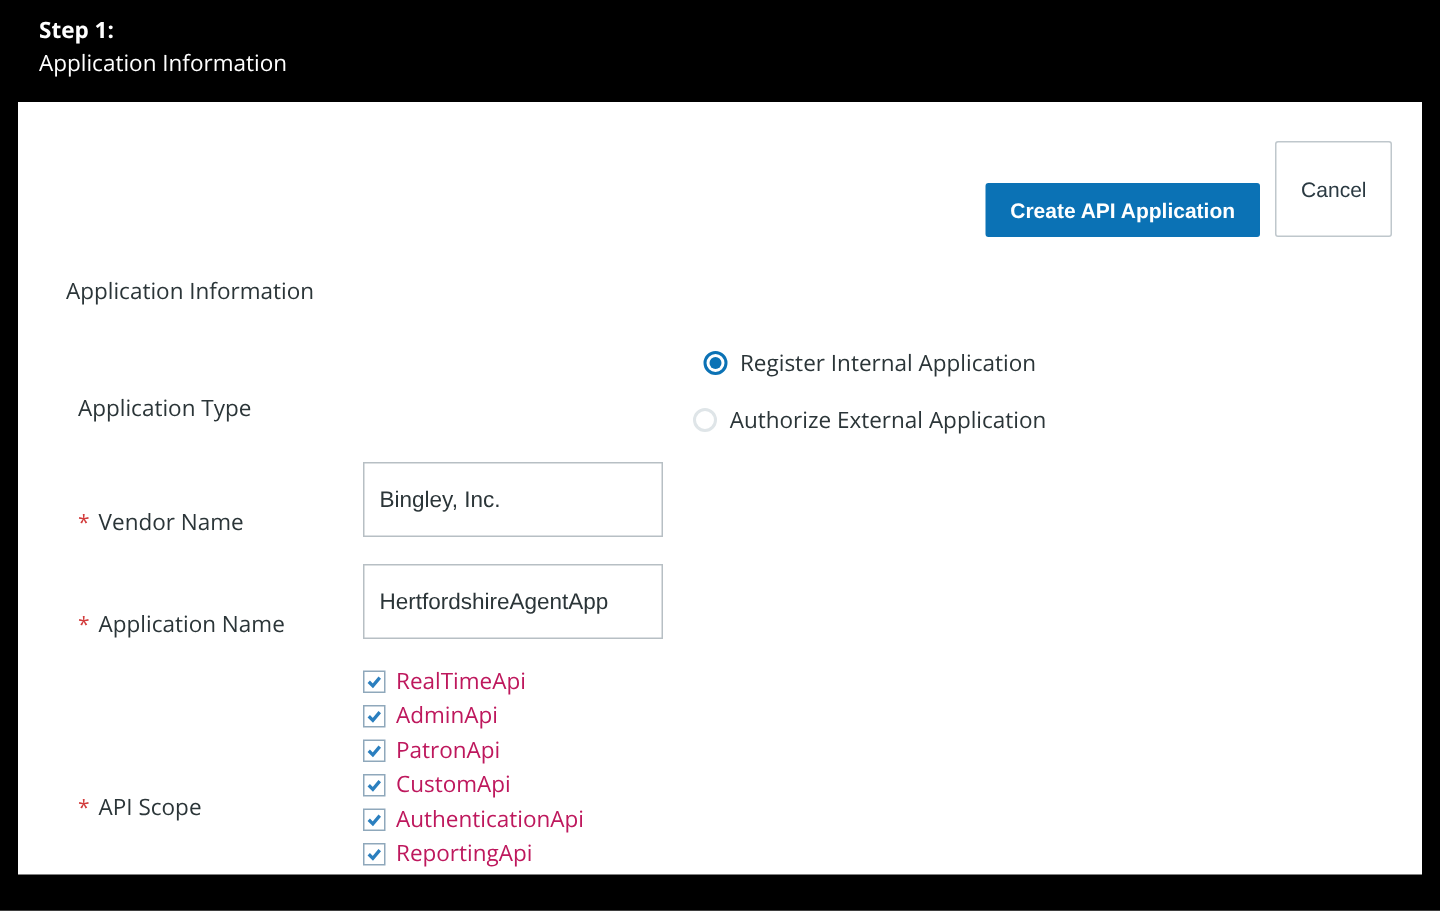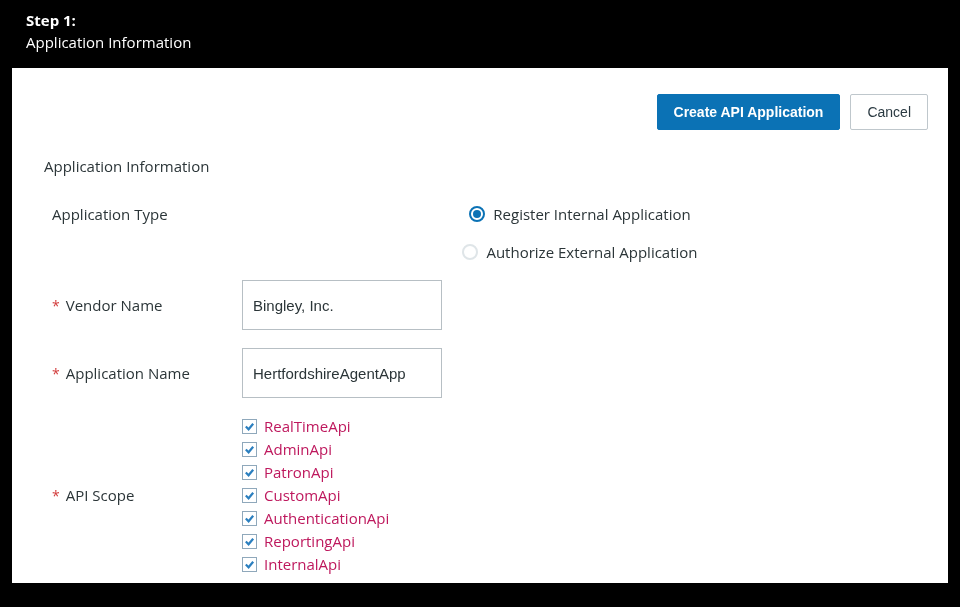--- a/index.html
+++ b/index.html
@@ -15,27 +15,27 @@
   .header .subtitle { font-weight: 400; font-size: 15px; margin-top: 2px; }
   .actions {
     display: flex; justify-content: flex-end; gap: 10px;
     padding: 26px 20px 0 20px;
   }
   .btn {
     font-size: 14px; padding: 9px 16px; border-radius: 2px; cursor: pointer;
     border: 1px solid #bfc7cc; background: #fff; color: #2b3a42;
   }
   .btn-primary {
-    background: #0b72b5; color: #fff; border: 1px solid #0b72b5; font-weight: 700;
+    background: #0b72b5; color: #fff; border: 1px solid #0b72b5; font-weight: 700; margin-top: 28px;
   }
   .content { padding: 12px 30px 0 30px; }
   .section-title { font-size: 15px; color: #2b3538; font-weight: 400; margin: 14px 0 28px 2px; }
   .form-row { display: flex; align-items: flex-start; margin-bottom: 18px; }
   .form-row.align-center { align-items: center; }
-  .label-col { width: 200px; padding-left: 10px; display: flex; align-items: center; font-size: 15px; color: #2b3538; }
+  .label-col { width: 200px; padding-left: 10px; display: flex; align-items: center; font-size: 15px; color: #2b3538; margin-top: 30px; }
   .req { color: #d23b3b; margin-right: 6px; font-size: 14px; }
   .field-col { flex: 1; }
   .radio-group { display: flex; flex-direction: column; gap: 18px; align-items: center; }
   .radio-line { display: flex; align-items: center; gap: 8px; font-size: 15px; color: #2b3538; }
   .radio {
     width: 16px; height: 16px; border-radius: 50%; border: 2px solid #a8b0b5; background: #fff;
     display: inline-flex; align-items: center; justify-content: center; flex-shrink: 0;
   }
   .radio.checked { border-color: #0b72b5; }
   .radio.checked::after { content: ""; width: 8px; height: 8px; border-radius: 50%; background: #0b72b5; }

